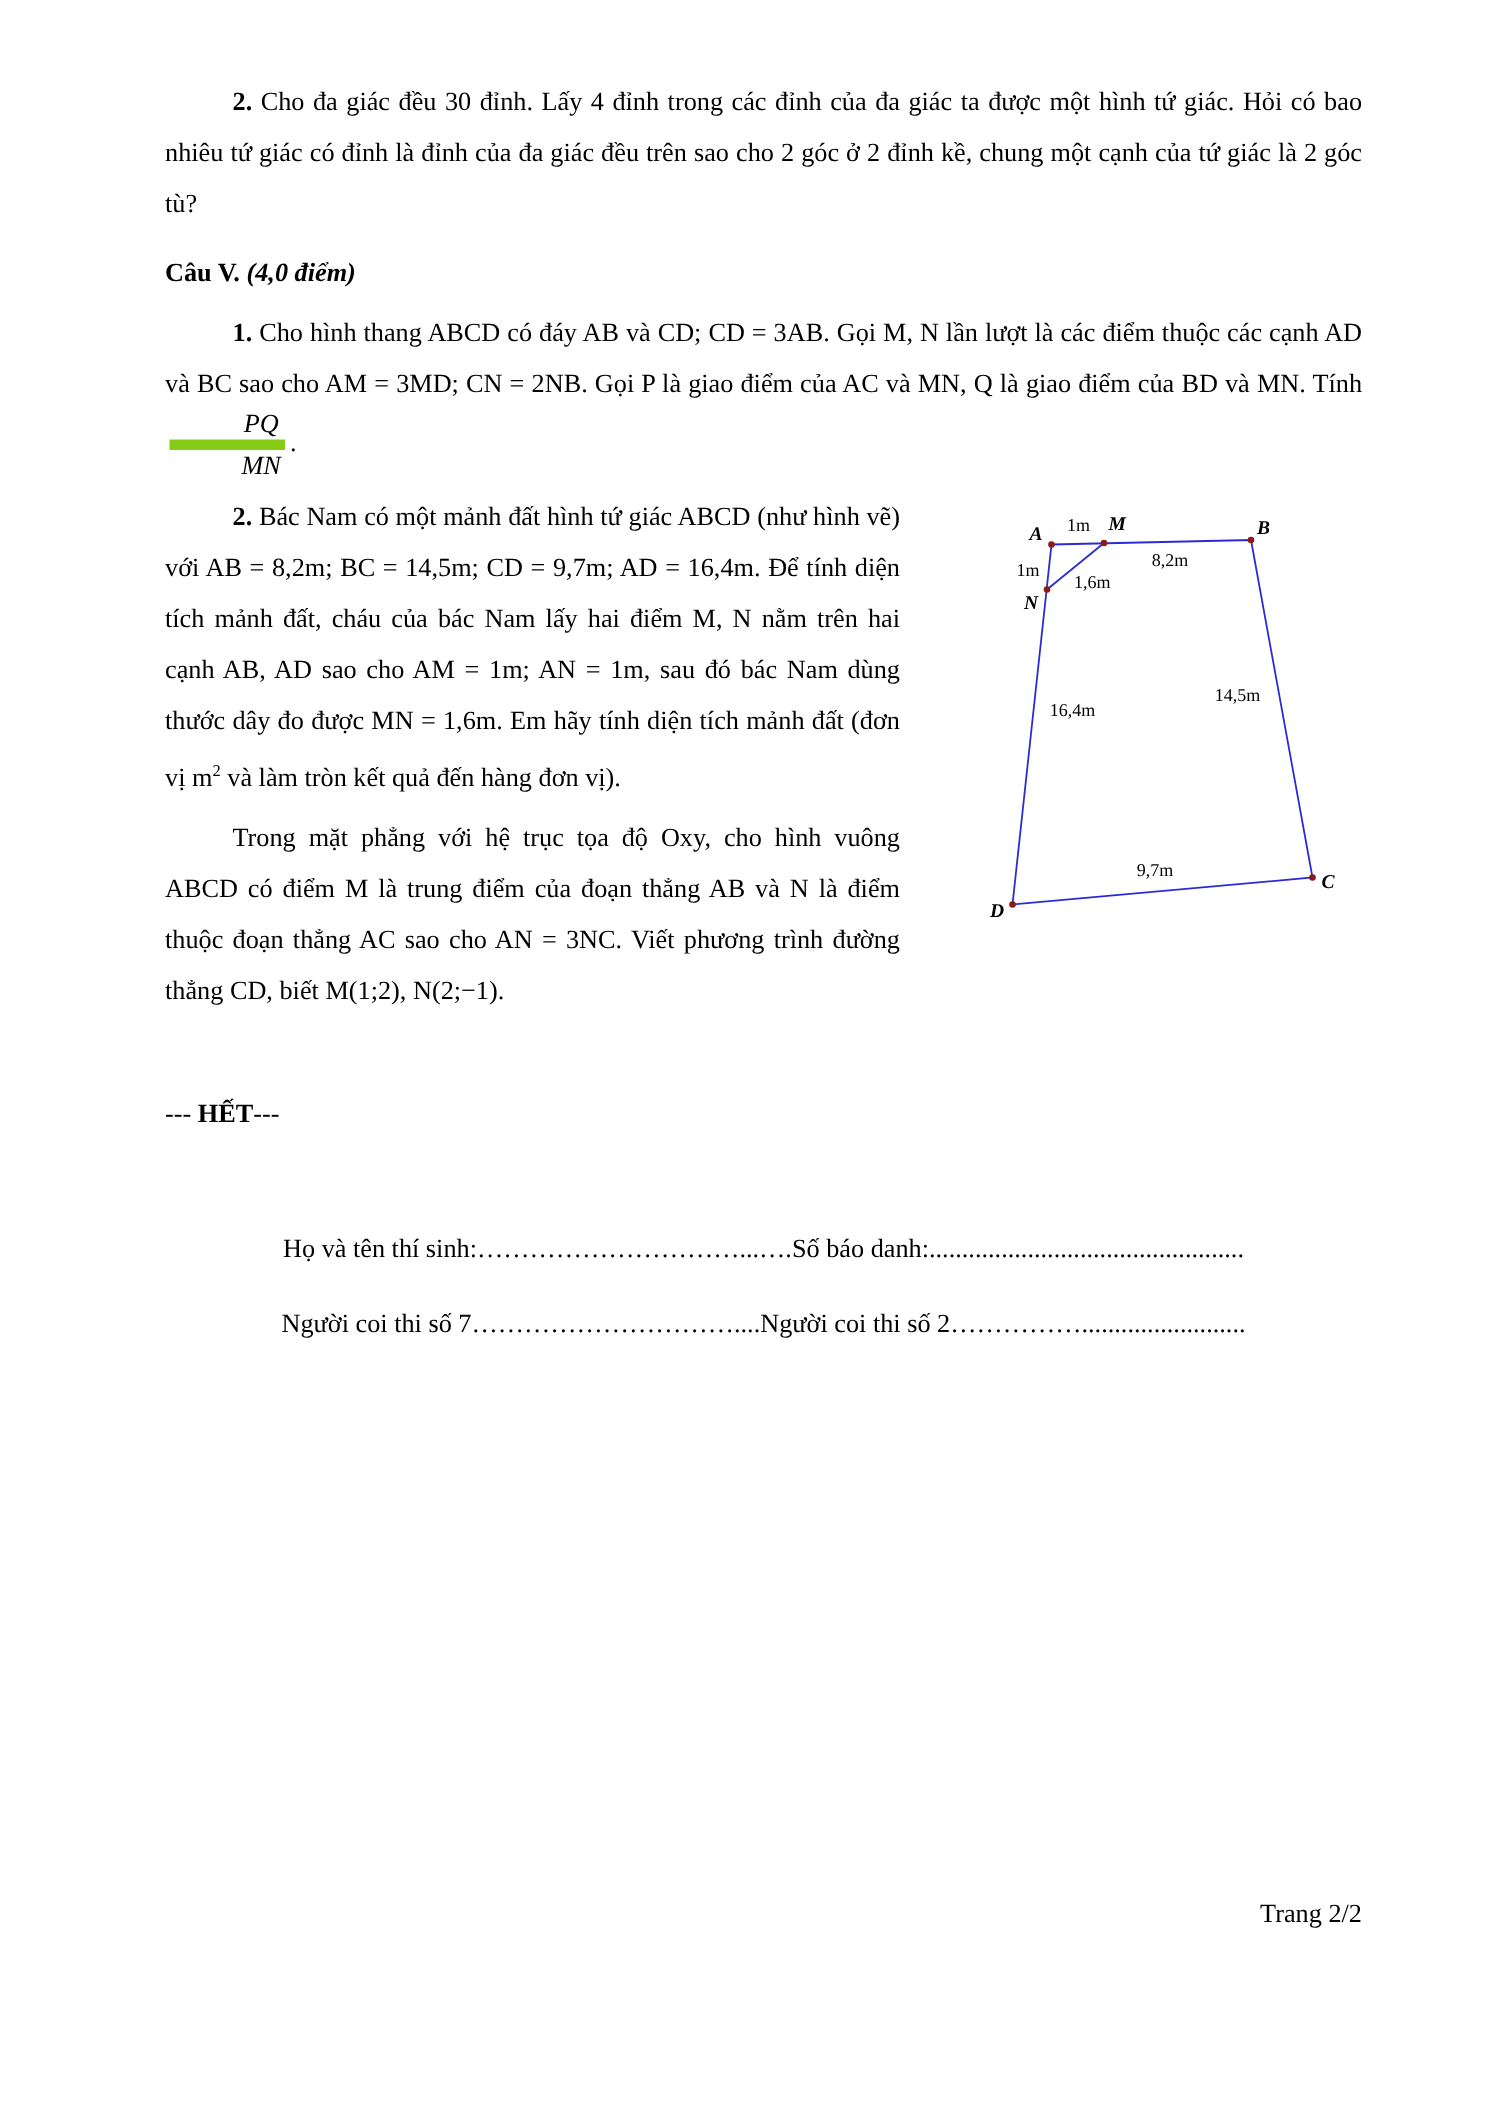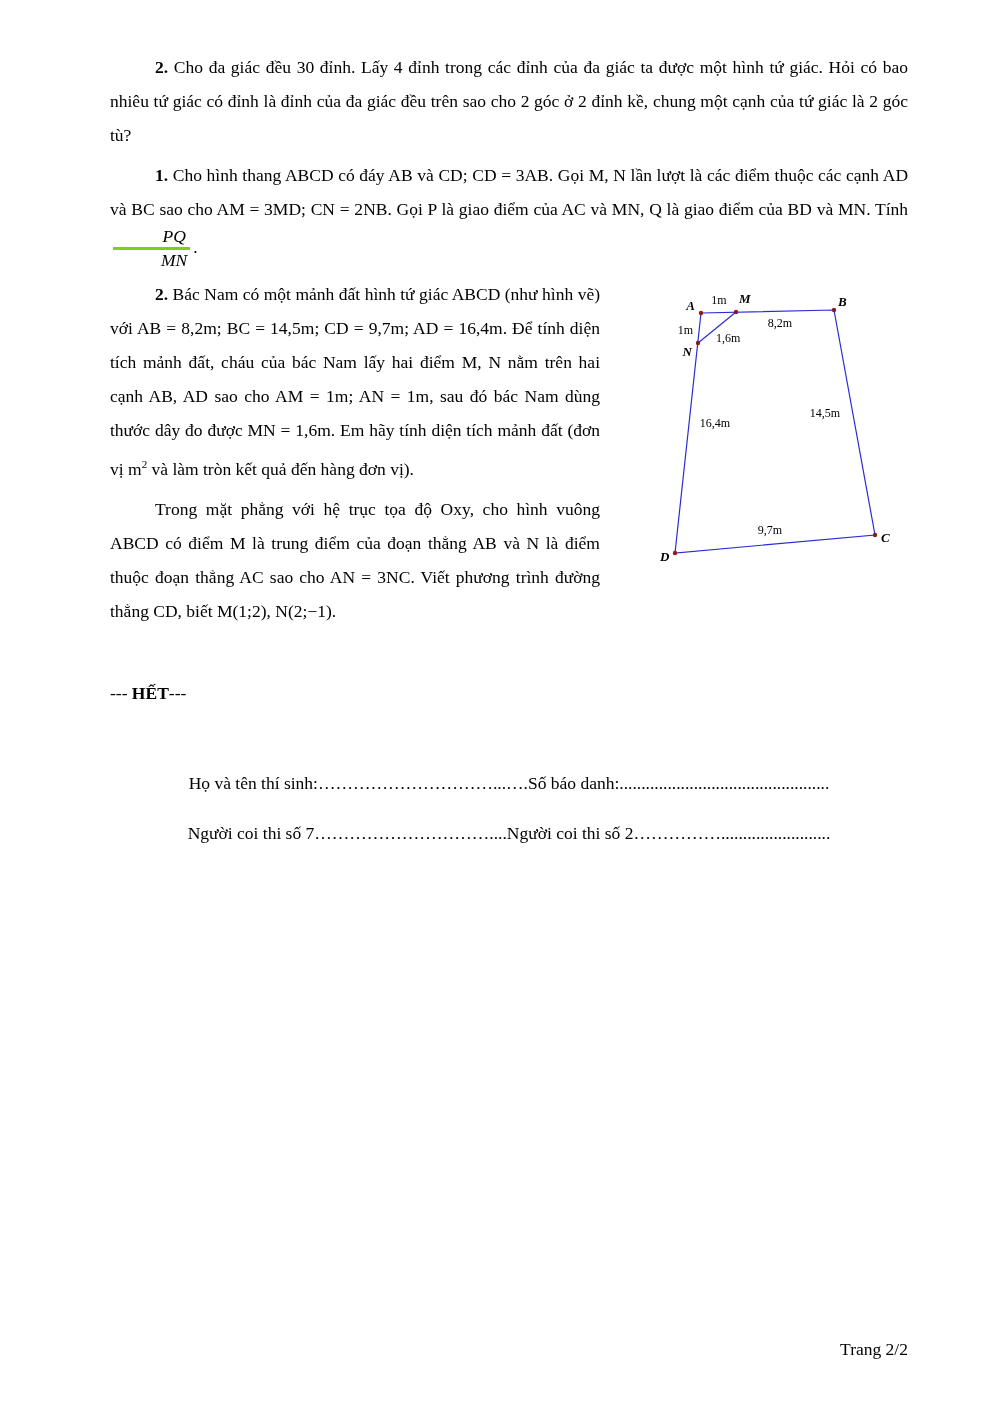--- a/index.html
+++ b/index.html
@@ -12,40 +12,41 @@
   .page{padding:50px 84px 0 110px}
   .para{margin:0;text-align:justify;text-indent:45px;line-height:34px}
   .p-gap{margin-top:6px}
   .heading{margin:12px 0 0 0;line-height:34px;text-indent:0;text-align:left}
   .heading.clear{clear:both}
   .run.b{font-weight:700}
   .run.i{}
   .run.bi{font-weight:700;font-style:italic}
   .run.sup{vertical-align:super;font-size:11px}
   .frac{display:inline-block;vertical-align:middle;text-align:center;font-style:italic;line-height:1.2;margin:0 3px}
-  .frac .fnum{display:block;border-bottom:3px solid #84cc16;padding:0 3px}
+  .frac .fnum{display:block;border-bottom:7px solid #84cc16;padding:0 3px}
   .frac .fden{display:block;padding:0 3px}
   .section{margin-top:2px}
   .figure-wrap{float:right;width:250px;margin:12px 0 6px 58px}
   .het{margin-top:48px;text-indent:0;line-height:34px}
   .footer-line{margin:16px 0 0 0;line-height:34px;text-indent:0;text-align:center}
   .footer-line.first{margin-top:56px}
-  .page-number{position:absolute;right:84px;top:1332px;line-height:34px}
+  .page-number{position:absolute;right:84px;top:1258px;line-height:34px}
   svg .edge{stroke:#2b2bd6;stroke-width:1.2;fill:none}
   svg .pt{fill:#8b1a1a}
   svg .vlbl{font-family:"Liberation Serif",serif;font-size:13px;font-style:italic;font-weight:bold;fill:#000}
   svg .mlbl{font-family:"Liberation Serif",serif;font-size:12px;fill:#000}
 </style>
 </head>
 <body>
 
 <div class="page">
 
   <p class="para"><span><span class="run b">2. </span><span class="run ">Cho đa giác đều 30 đỉnh. Lấy 4 đỉnh trong các đỉnh của đa giác ta được một hình tứ giác. Hỏi có bao nhiêu tứ giác có đỉnh là đỉnh của đa giác đều trên sao cho 2 góc ở 2 đỉnh kề, chung một cạnh của tứ giác là 2 góc tù?</span></span></p>
 
+  <p class="heading"><span><span class="run b">Câu V. </span><span class="run bi">(4,0 điểm)</span></span></p>
 
   <p class="para p-gap"><span><span class="run b">1. </span><span class="run ">Cho hình thang </span><span class="run i">ABCD</span><span class="run "> có đáy </span><span class="run i">AB</span><span class="run "> và </span><span class="run i">CD</span><span class="run ">; </span><span class="run i">CD</span><span class="run "> = 3</span><span class="run i">AB</span><span class="run ">. Gọi </span><span class="run i">M</span><span class="run ">, </span><span class="run i">N</span><span class="run "> lần lượt là các điểm thuộc các cạnh </span><span class="run i">AD</span><span class="run "> và </span><span class="run i">BC</span><span class="run "> sao cho </span><span class="run i">AM</span><span class="run "> = 3</span><span class="run i">MD</span><span class="run ">; </span><span class="run i">CN</span><span class="run "> = 2</span><span class="run i">NB</span><span class="run ">. Gọi </span><span class="run i">P</span><span class="run "> là giao điểm của </span><span class="run i">AC</span><span class="run "> và </span><span class="run i">MN</span><span class="run ">, </span><span class="run i">Q</span><span class="run "> là giao điểm của </span><span class="run i">BD</span><span class="run "> và </span><span class="run i">MN</span><span class="run ">. Tính </span></span><span class="frac"><span class="fnum">PQ</span><span class="fden">MN</span></span><span>.</span></p>
 
   <div class="section">
     <div class="figure-wrap">
       <svg width="250" height="280" viewBox="0 0 250 280" xmlns="http://www.w3.org/2000/svg">
         <polygon class="edge" points="43,24 176,21 217,246 17,264"></polygon>
         <line class="edge" x1="78" y1="23" x2="40" y2="54"></line>
         <circle class="pt" cx="43" cy="24" r="2.2"></circle>
         <circle class="pt" cx="78" cy="23" r="2.2"></circle>

